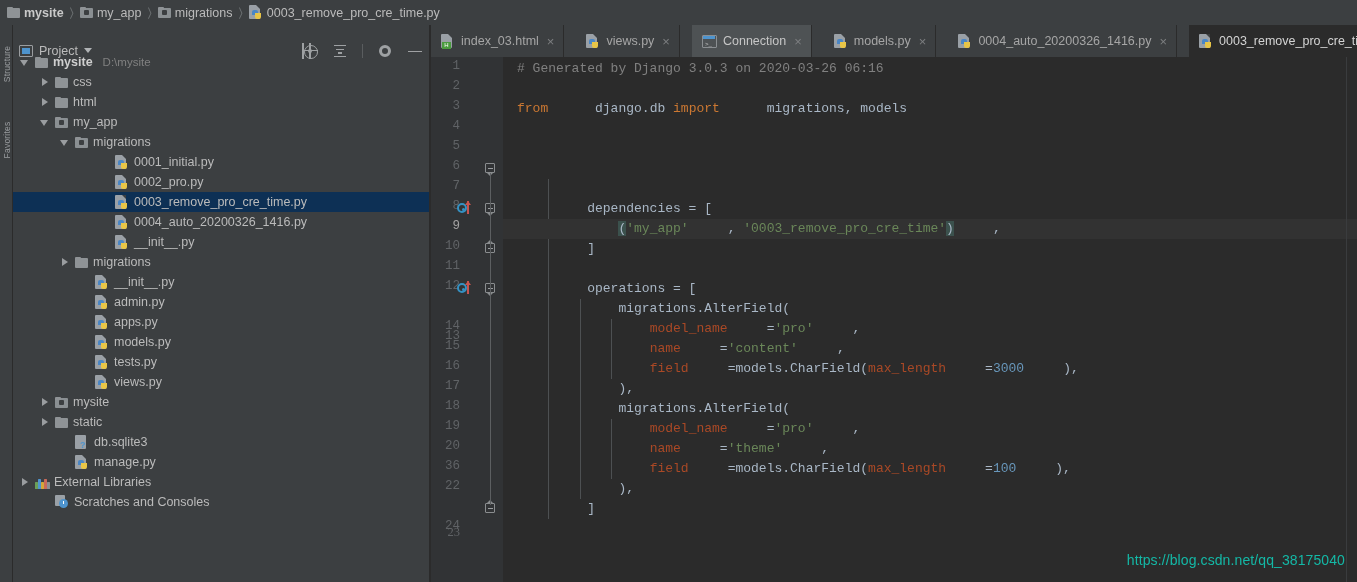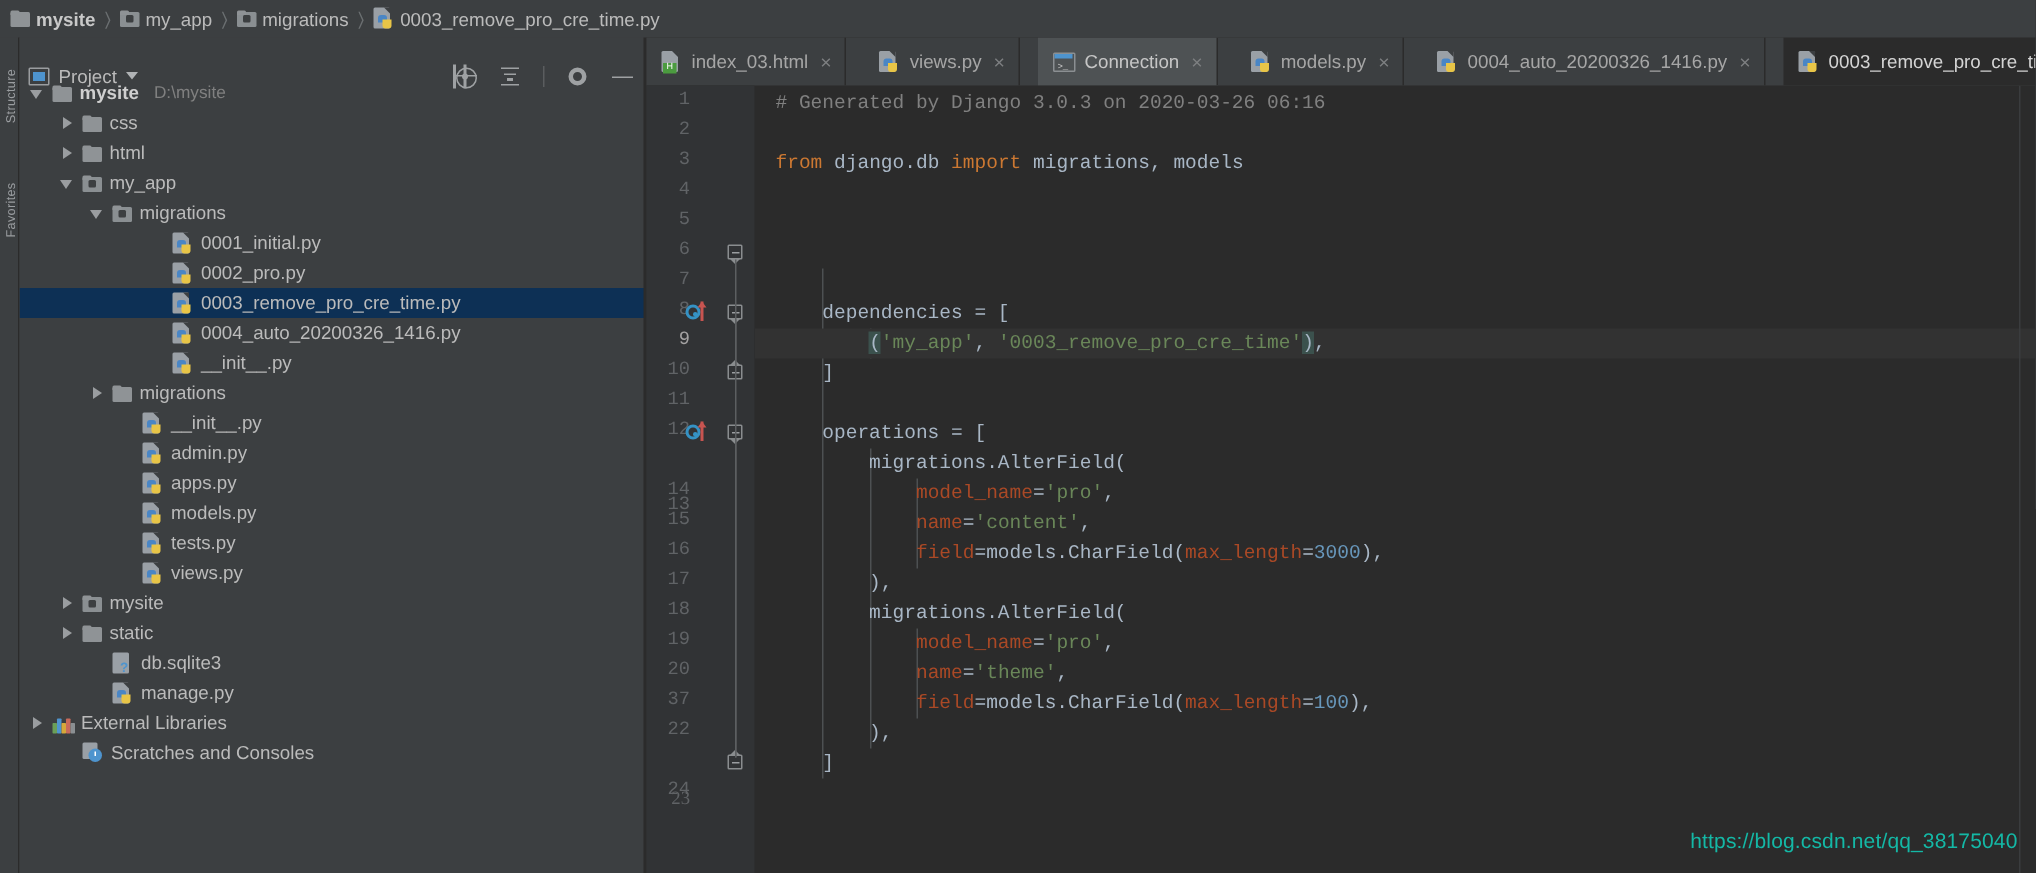--- a/index.html
+++ b/index.html
@@ -298,21 +298,21 @@
   }
   .cline.cur { background: #323232; }
   .indent-guide {
     position: absolute; width: 1px; background: #4d5052;
   }
   .kw { color: #cc7832; }
   .str { color: #6a8759; }
   .cmt { color: #808080; }
   .num { color: #6897bb; }
   .kwarg { color: #aa4926; }
-  .ident { color: #a9b7c6; }
+  .ident { color: #a9b7c6; margin-left: 39px; }
   .pm { background:#3b514d; color:#a9b7c6; }
   .rmargin {
     position:absolute; top:0; width:1px; height:525px; background:#3a3c3e;
   }
 
   #watermark {
     position: absolute; right: 12px; bottom: 14px;
     font-size: 14px; color: #14b8a6;
     font-family: "Liberation Sans", sans-serif;
     letter-spacing: .1px;
@@ -640,21 +640,21 @@
       <div class="lnum" style="top: 202px;">11</div>
       <div class="lnum" style="top: 222px;">12</div>
       <div class="lnum" style="top: 242px; margin-top: 30px;">13</div>
       <div class="lnum" style="top: 262px;">14</div>
       <div class="lnum" style="top: 282px;">15</div>
       <div class="lnum" style="top: 302px;">16</div>
       <div class="lnum" style="top: 322px;">17</div>
       <div class="lnum" style="top: 342px;">18</div>
       <div class="lnum" style="top: 362px;">19</div>
       <div class="lnum" style="top: 382px;">20</div>
-      <div class="lnum" style="top: 402px;">37</div>
+      <div class="lnum" style="top: 402px;">36</div>
       <div class="lnum" style="top: 422px;">22</div>
       <div class="lnum" style="top: 468px; font-family: Liberation Serif, serif;">23</div>
       <div class="lnum" style="top: 462px;">24</div>
       <div class="ovr" style="top: 144px;">
         <span class="circ"></span>
         <span class="arw"></span>
       </div>
       <div class="ovr" style="top: 224px;">
         <span class="circ"></span>
         <span class="arw"></span>

